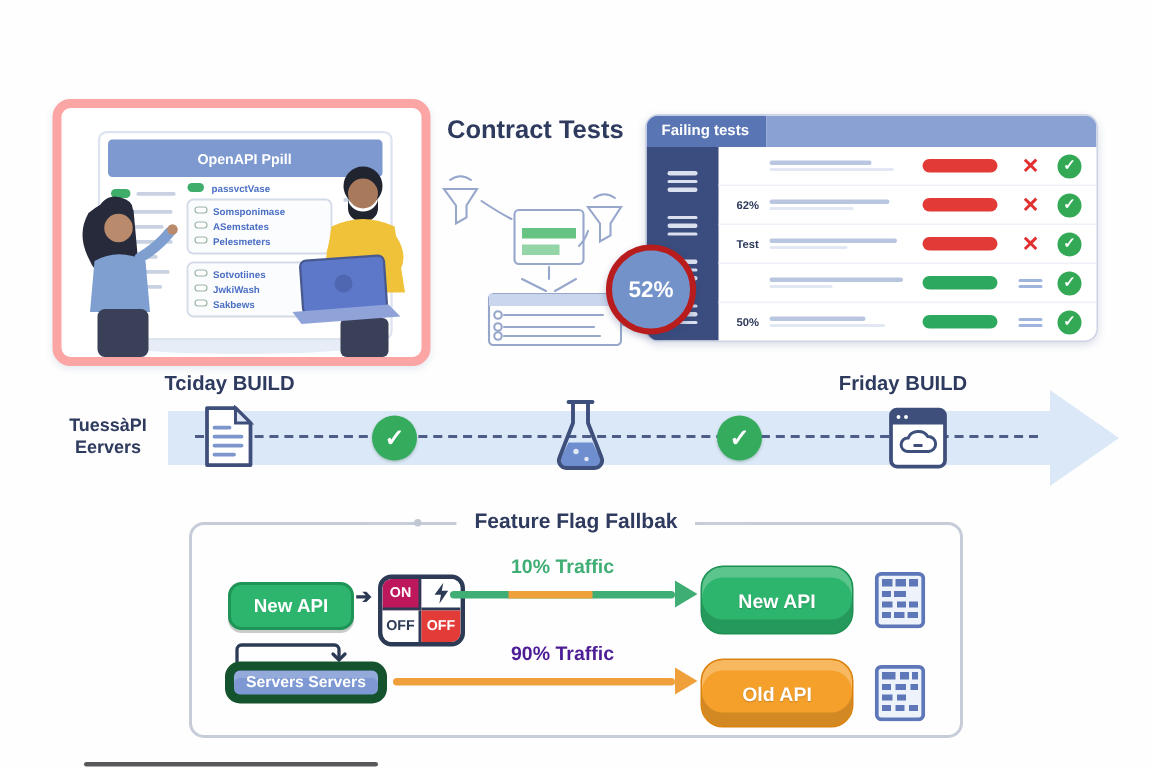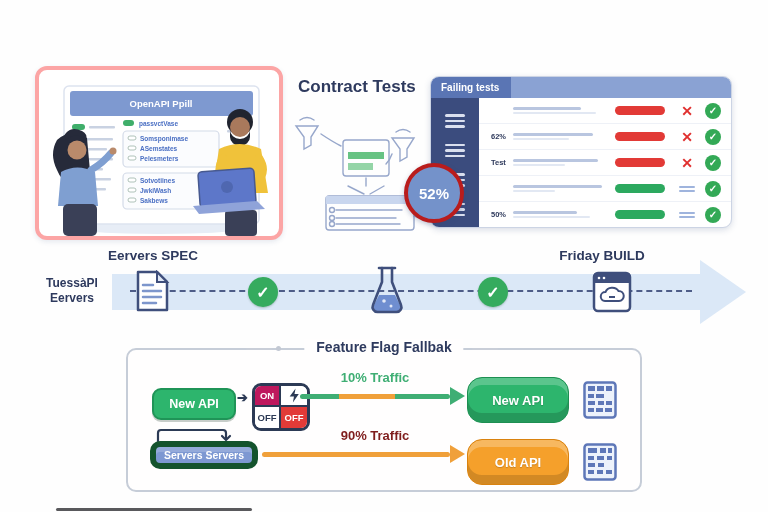--- a/index.html
+++ b/index.html
@@ -4,21 +4,21 @@
 <style>
   html,body{margin:0;padding:0;background:#fff;}
   .canvas{position:relative;width:768px;height:512px;background:#fefefe;overflow:hidden;
           font-family:"Liberation Sans",sans-serif;color:#2f3a5c;}
   .abs{position:absolute;}
 
   
   .page-title{left:38px;top:20px;font-size:23px;font-weight:bold;color:#333a54;letter-spacing:.2px;}
 
   
-  .spec-card{left:35px;top:66px;width:240px;height:166px;background:#fff;border:4px solid #fca5a5;
+  .spec-card{left:35px;top:66px;width:240px;height:166px;background:#fff;border:6px solid #fca5a5;
              border-radius:12px;box-shadow:0 2px 5px rgba(60,80,130,.12);overflow:hidden;}
 
   
   .contract-heading{left:298px;top:76px;font-size:17px;font-weight:bold;color:#2e3a5e;line-height:21px;}
 
   
   .dash-panel{left:430px;top:76px;width:300px;height:150px;background:#fff;border-radius:9px;
               overflow:hidden;box-shadow:0 2px 6px rgba(50,70,120,.18);border:1px solid #ccd4e4;}
   .dash-header{display:flex;height:21px;}
   .dash-header .hdr-label{background:#5a75b4;color:#fff;font-size:10px;font-weight:bold;
@@ -71,21 +71,21 @@
   .arrow-gl{position:absolute;left:109px;top:40px;font-size:13px;font-weight:bold;color:#2c3a55;}
   .toggle{position:absolute;left:124px;top:33px;width:58px;height:48px;border:3px solid #2c3a55;border-radius:9px;
           display:grid;grid-template-columns:1fr 1fr;grid-template-rows:1fr 1fr;overflow:hidden;background:#fff;box-sizing:border-box;}
   .tg{display:flex;align-items:center;justify-content:center;font-size:9.5px;font-weight:bold;}
   .tg.on{background:#be185d;color:#fff;border-right:2.5px solid #2c3a55;border-bottom:2.5px solid #2c3a55;}
   .tg.bolt{background:#fff;border-bottom:2.5px solid #2c3a55;}
   .tg.offw{background:#fff;color:#2c3a55;border-right:2.5px solid #2c3a55;}
   .tg.offr{background:#e23b38;color:#fff;}
   .traffic{position:absolute;width:150px;text-align:center;font-size:13px;font-weight:bold;}
   .traffic.g{left:172px;top:20px;color:#3fae74;}
-  .traffic.o{left:172px;top:78px;color:#7f1d1d;}
+  .traffic.o{left:172px;top:78px;color:#4c1d95;}
   .bar{position:absolute;height:5px;border-radius:3px;}
   .bar.green{left:172px;top:44px;width:150px;background:#3fae74;}
   .bar.orangeseg{left:211px;top:44px;width:56px;background:#f0a03a;border-radius:0;}
   .bar.orange{left:134px;top:102px;width:188px;background:#f0a03a;}
   .head{position:absolute;width:0;height:0;border-top:9px solid transparent;border-bottom:9px solid transparent;}
   .head.green{left:322px;top:37px;border-left:15px solid #3fae74;}
   .head.orange{left:322px;top:95px;border-left:15px solid #f0a03a;}
   .cyl{position:absolute;width:100px;height:44px;border-radius:15px;color:#fff;font-size:13px;font-weight:bold;
        display:flex;align-items:center;justify-content:center;text-shadow:0 1px 1px rgba(0,0,0,.2);}
   .cyl.green{left:339px;top:27px;background:#2db56d;border:1px solid #1e8f52;
@@ -281,21 +281,21 @@
               <i></i>
               <i></i>
             </span>
           <span class="check-sm">✓</span>
         </div>
       </div>
     </div>
   </div>
   <div class="abs badge-52">52%</div>
 
-  <div class="abs tl-label" style="left:153px;">Eervers SPEC</div>
+  <div class="abs tl-label" style="left:153px;">Tciday BUILD</div>
   <div class="abs tl-label" style="left:602px;">Friday BUILD</div>
 
   <div class="abs side-label">
     <div>TuessàPI</div>
     <div>Eervers</div>
   </div>
   <div class="abs band"></div>
   <div class="abs band-arrow"></div>
   <div class="abs dashline"></div>
 

